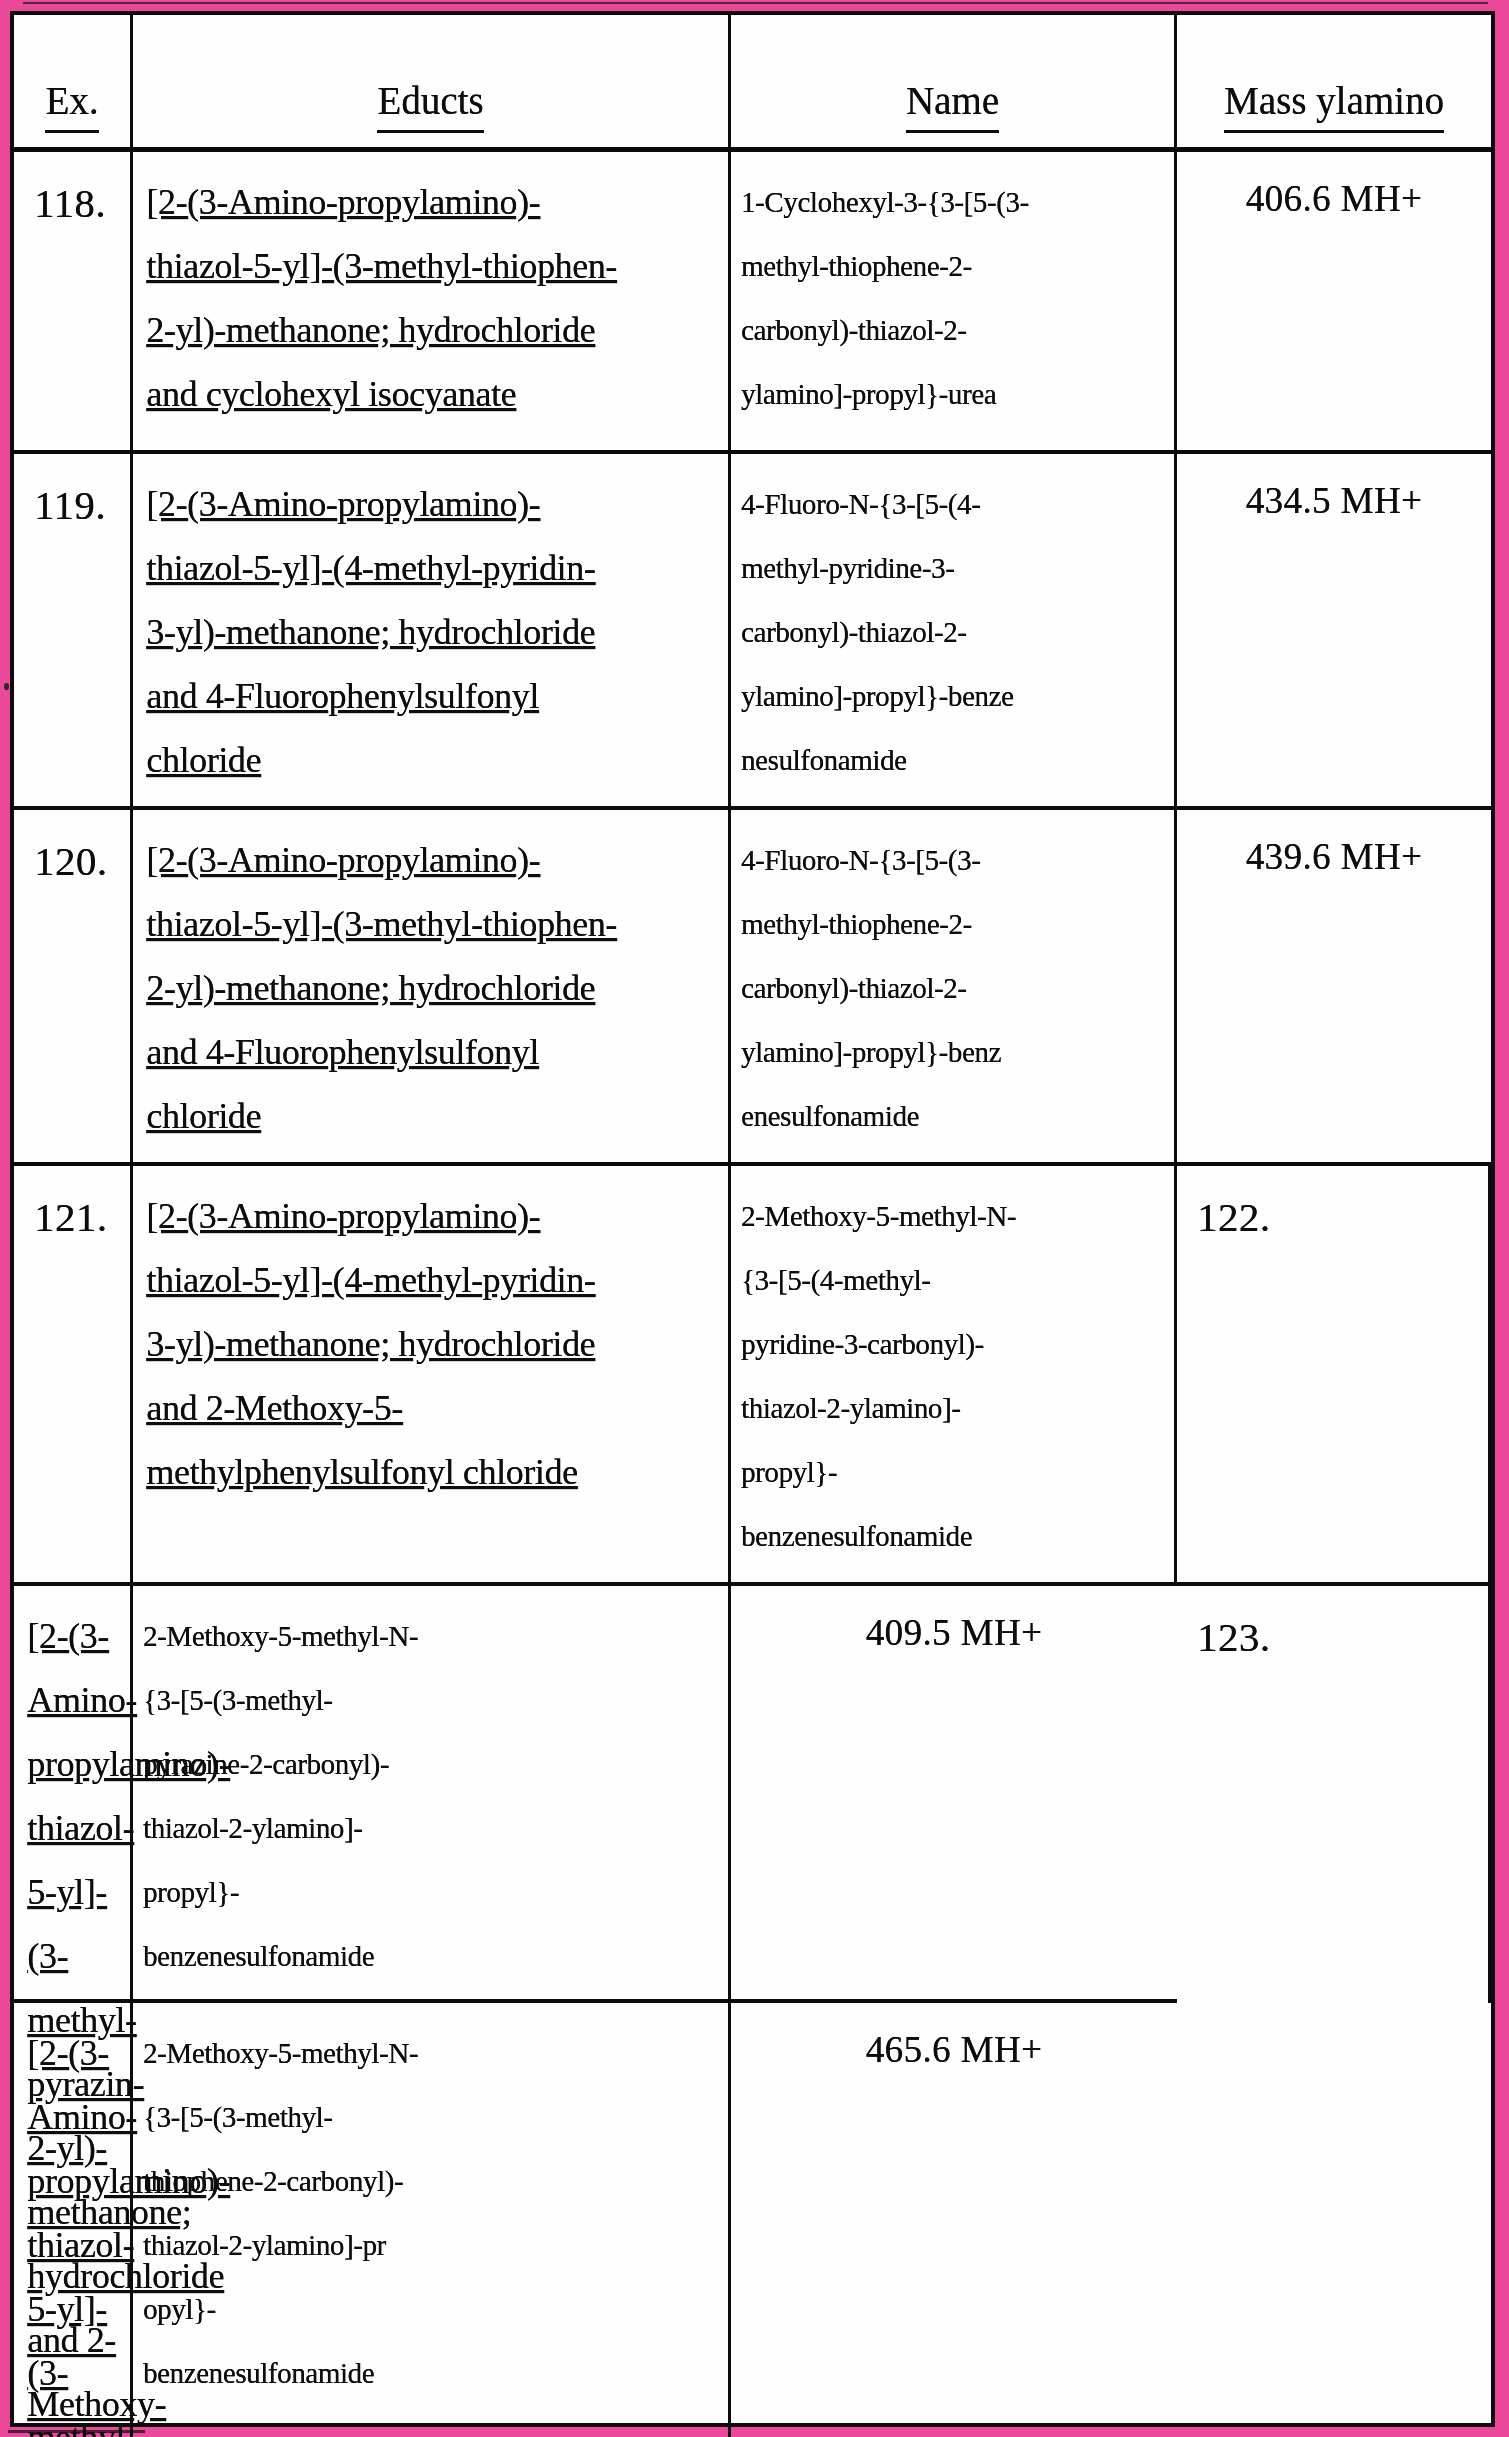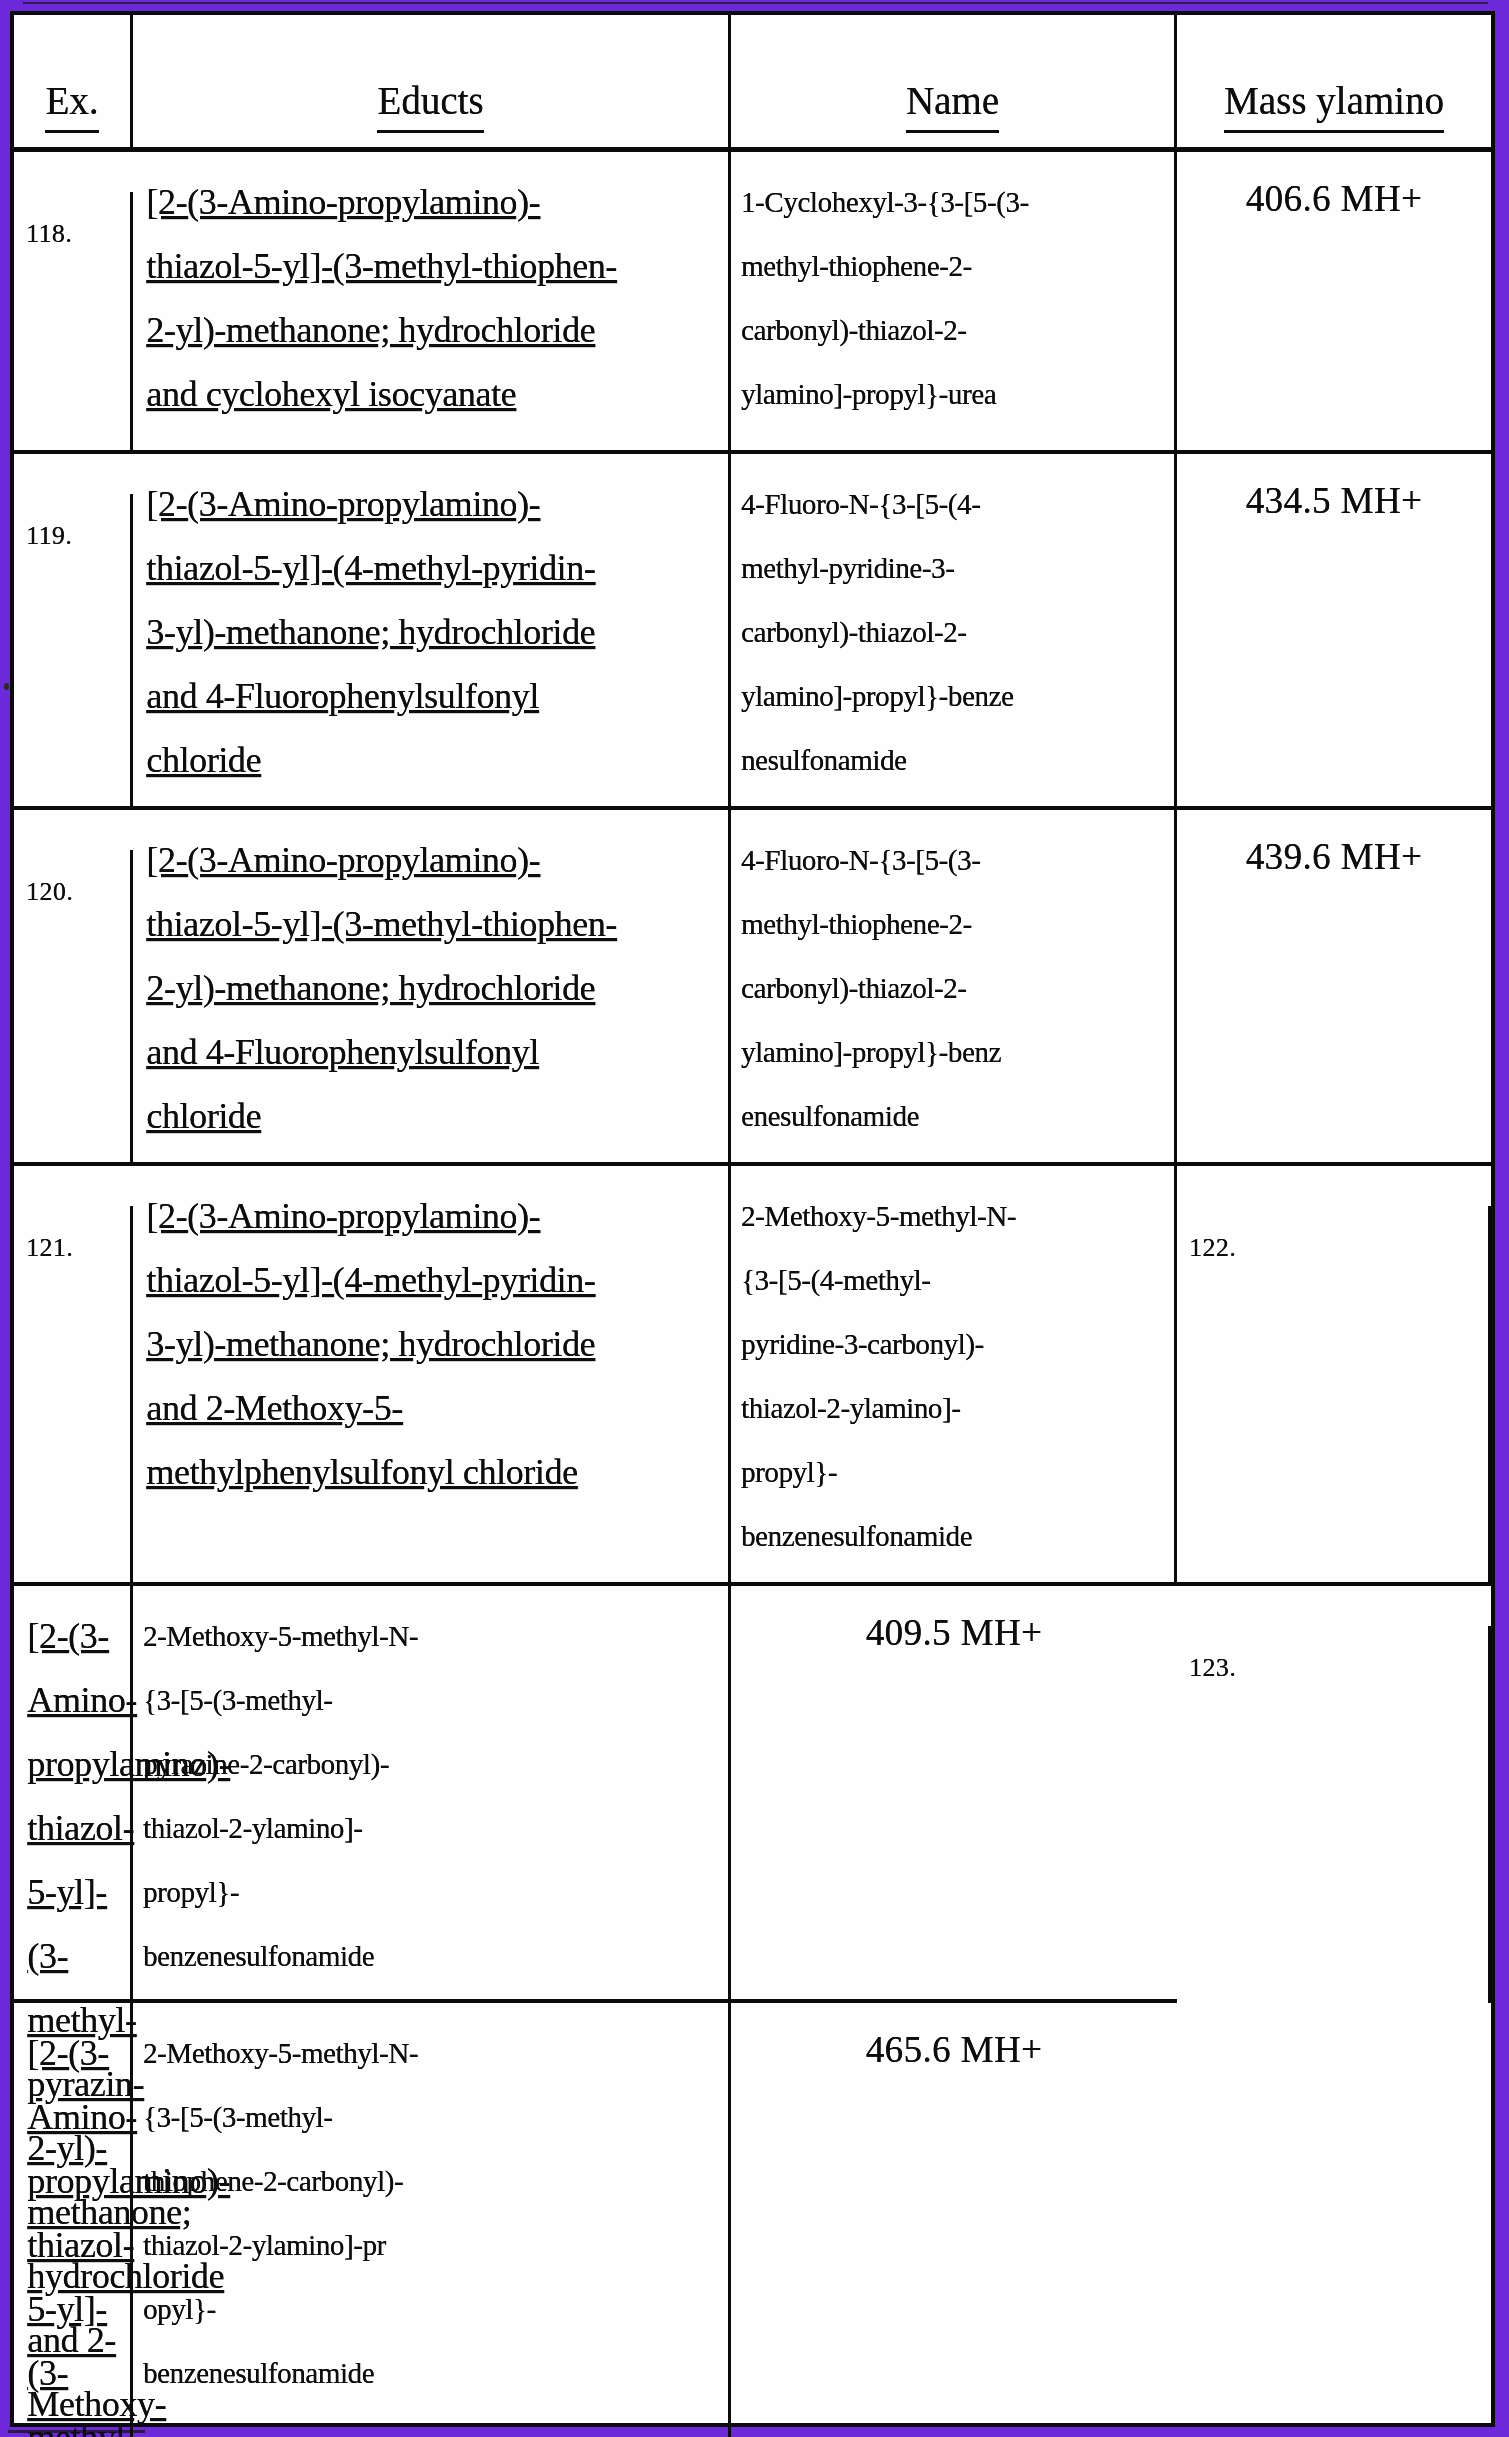--- a/index.html
+++ b/index.html
@@ -1,19 +1,19 @@
 <!DOCTYPE html>
 <html style="font-size:13.3px"><head>
 <meta charset="utf-8">
 <style>
   html,body{margin:0;padding:0;background:#ffffff;}
   .page{
     position:relative;
     width:1509px;height:2438px;
-    background:#6d28d9;
+    background:#ec4899;
     font-family:"Liberation Serif","DejaVu Serif",serif;
     color:#0d0d0d;
     overflow:hidden;
   }
   .scan-table{
     position:absolute;
     left:10px;top:10.8px;
     width:1485px;height:2416px;
     box-sizing:border-box;
     border:4.2px solid #0b0b0b;
@@ -38,24 +38,23 @@
     padding-top:18.3px;
     border-bottom-width:5px;
   }
   .th .u{
     display:inline-block;
     border-bottom:3.3px solid #0d0d0d;
     padding-bottom:7.5px;
     line-height:1.1;
   }
   .ex{
-    font-size:26px;
-    padding:27px 0 0 12px;
+    font-size:41px;
+    padding:27px 0 0 20px;
     letter-spacing:0.4px;
-    margin-top:40px;
   }
   .educts{
     font-size:36px;
     line-height:64px;
     padding:18.3px 5px 0 13.3px;
     letter-spacing:-0.4px;
     text-decoration:underline;
   }
   .name{
     font-size:29px;

